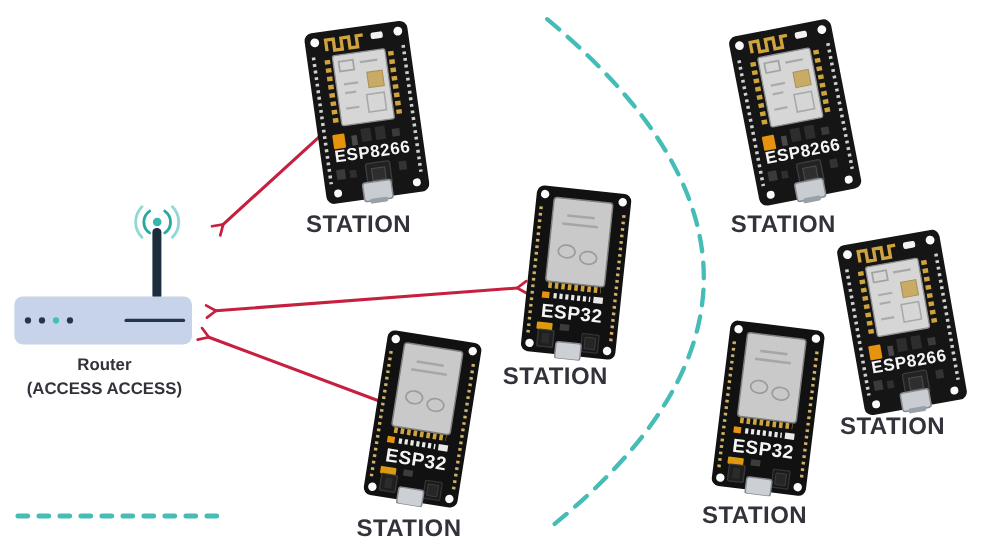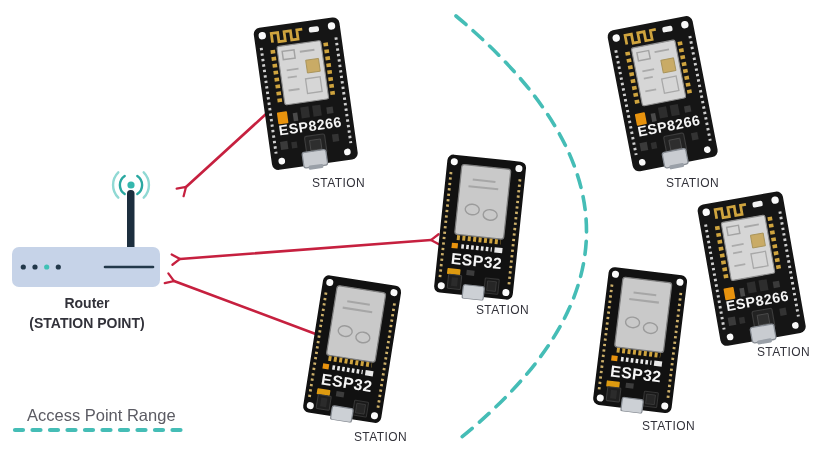--- a/index.html
+++ b/index.html
@@ -18,22 +18,22 @@
   .b2{left:436px;top:156px;width:88px;height:144px;transform:rotate(6deg);}
   .b3{left:308px;top:278px;width:88px;height:144px;transform:rotate(9deg);}
   .b4{left:617px;top:20px;width:92px;height:151px;transform:rotate(-11deg);}
   .b5{left:706px;top:195px;width:92px;height:151px;transform:rotate(-10deg);}
   .b6{left:596px;top:269px;width:88px;height:144px;transform:rotate(7deg);}
 
   .chip{fill:#f5f5f5;font-family:"Liberation Sans","DejaVu Sans",sans-serif;font-weight:bold;text-anchor:middle;letter-spacing:0.5px;}
   .chip8266{font-size:15.5px;}
   .chip32{font-size:18px;}
 
-  .station-label{position:absolute;z-index:2;width:110px;text-align:right;
-    font-size:12px;font-weight:normal;letter-spacing:0.4px;color:var(--text-dark,#32323a);}
+  .station-label{position:absolute;z-index:2;width:110px;text-align:left;
+    font-size:20px;font-weight:bold;letter-spacing:0.4px;color:var(--text-dark,#32323a);}
   .l1{left:255px;top:176px;}
   .l2{left:419px;top:303px;}
   .l3{left:297px;top:430px;}
   .l4{left:609px;top:176px;}
   .l5{left:700px;top:345px;}
   .l6{left:585px;top:419px;}
 
   .router-svg{position:absolute;left:6px;top:172px;width:166px;height:120px;z-index:1;overflow:visible;}
   .router-label{position:absolute;left:2px;top:293px;width:170px;z-index:2;text-align:center;
     font-size:14px;font-weight:bold;line-height:20px;color:var(--text-dark,#2d2d36);}
@@ -136,21 +136,21 @@
       <circle cx="17.3" cy="95" r="2.6" fill="#22384a"></circle>
       <circle cx="29" cy="95" r="2.6" fill="#22384a"></circle>
       <circle cx="40.7" cy="95" r="2.6" fill="#3fc1b5"></circle>
       <circle cx="52.3" cy="95" r="2.6" fill="#22384a"></circle>
     </g>
     <line x1="99" y1="95" x2="147" y2="95" stroke="#22384a" stroke-width="2.6" stroke-linecap="round"></line>
   </svg>
 
   <div class="router-label">
     <div>Router</div>
-    <div>(STATION POINT)</div>
+    <div>(ACCESS ACCESS)</div>
   </div>
 
   <div class="board b1">
     <svg class="board-svg" viewBox="0 0 100 164">
       <use href="#sym-esp8266"></use>
       <text x="50" y="121" class="chip chip8266">ESP8266</text>
     </svg>
   </div>
   <div class="station-label l1">STATION</div>
 
@@ -187,15 +187,14 @@
   <div class="station-label l5">STATION</div>
 
   <div class="board b6">
     <svg class="board-svg" viewBox="0 0 100 164">
       <use href="#sym-esp32"></use>
       <text x="50" y="126" class="chip chip32">ESP32</text>
     </svg>
   </div>
   <div class="station-label l6">STATION</div>
 
-  <div class="legend-label">Access Point Range</div>
 
 </div>
 
 </body></html>

